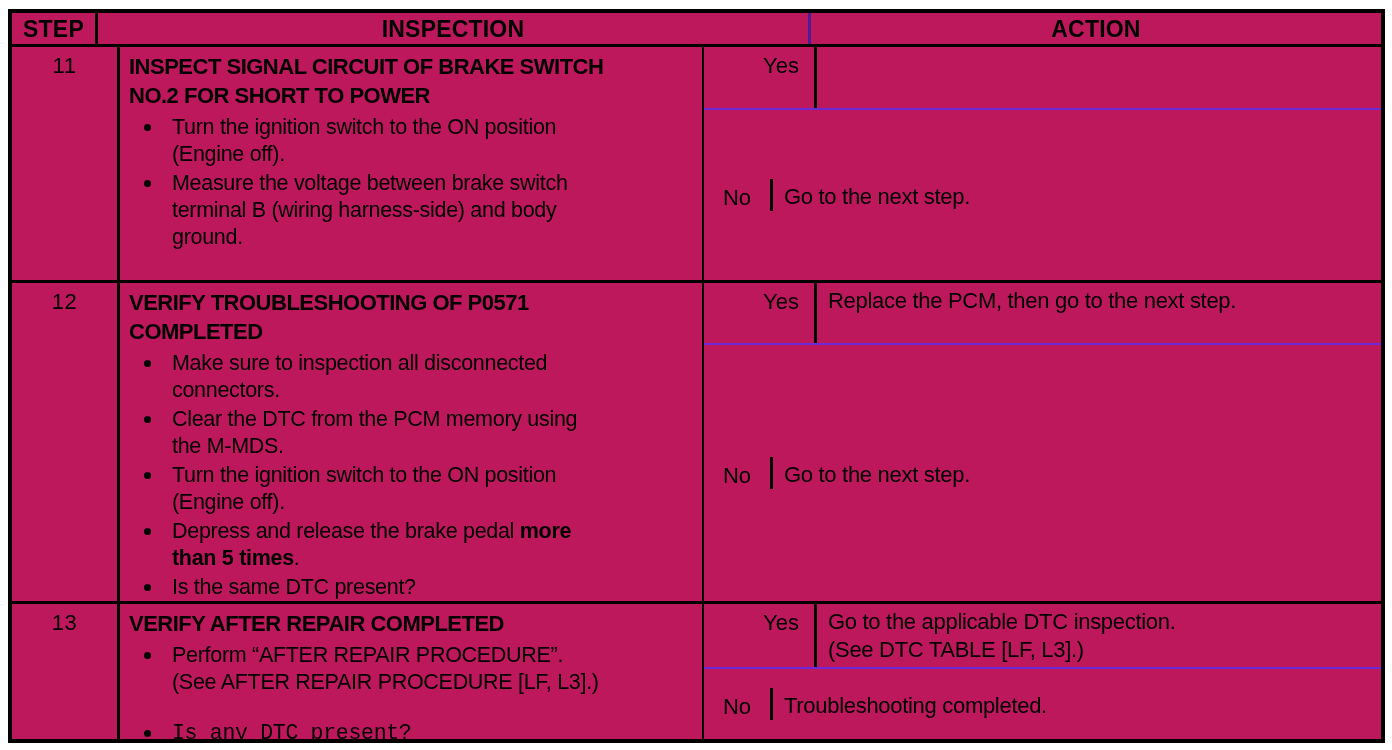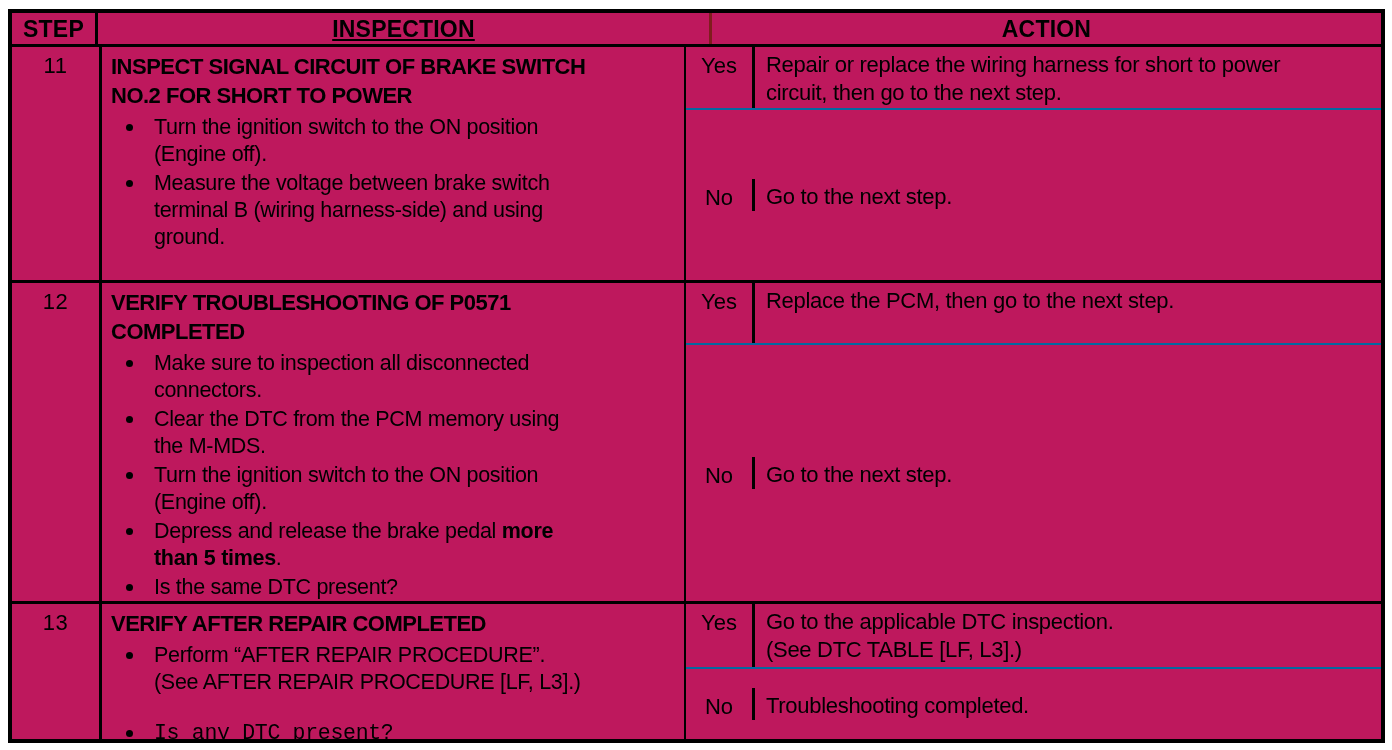--- a/index.html
+++ b/index.html
@@ -35,35 +35,35 @@
   }
   .h-cell {
     font-weight: bold;
     font-size: 23px;
     letter-spacing: 0.2px;
     text-align: center;
     padding-top: 3px;
     overflow: hidden;
   }
   .h-step   { width: 86px;  border-right: 3px solid #000; }
-  .h-insp   { width: 614px; border-right: 3px solid #7f1d1d; text-decoration: underline; }
+  .h-insp   { width: 713px; border-right: 3px solid #4c1d95; }
   .h-action { flex: 1; }
 
   
   .row {
     display: flex;
     border-bottom: 3px solid #000;
     overflow: hidden;
   }
   .row.r11 { min-height: 236px; }
   .row.r12 { min-height: 312px; }
   .row.r13 { flex: 1; border-bottom: none; }
 
   .c-step {
-    width: 90px;
+    width: 108px;
     border-right: 3px solid #000;
     text-align: center;
     font-size: 22px;
     padding-top: 6px;
     letter-spacing: 0.5px;
   }
 
   .c-insp {
     width: 584px;
     border-right: 2px solid #000;
@@ -101,21 +101,21 @@
     background: #000;
   }
   .bullets li.gap-above { margin-top: 24px; font-family: Liberation Mono, monospace; }
 
   .rhs {
     flex: 1;
     display: flex;
     flex-direction: column;
   }
   .subrow { display: flex; }
-  .subrow.yes { border-bottom: 2px solid #0369a1; }
+  .subrow.yes { border-bottom: 2px solid #6d28d9; padding-left: 44px; }
   .r11 .subrow.yes { height: 63px; }
   .r12 .subrow.yes { height: 62px; }
   .r13 .subrow.yes { height: 65px; }
   .subrow.no { flex: 1; align-items: center; }
 
   .c-yesno {
     width: 69px;
     border-right: 3px solid #000;
     text-align: center;
     font-size: 22px;
@@ -144,29 +144,27 @@
 
   <div class="row r11">
     <div class="c-step">11</div>
     <div class="c-insp">
       <div class="insp-title">INSPECT SIGNAL CIRCUIT OF BRAKE SWITCH
 NO.2 FOR SHORT TO POWER</div>
       <ul class="bullets">
         <li>Turn the ignition switch to the ON position
 (Engine off).</li>
         <li>Measure the voltage between brake switch
-terminal B (wiring harness-side) and using
+terminal B (wiring harness-side) and body
 ground.</li>
       </ul>
     </div>
     <div class="rhs">
       <div class="subrow yes">
         <div class="c-yesno">Yes</div>
-        <div class="c-action">Repair or replace the wiring harness for short to power
-circuit, then go to the next step.</div>
       </div>
       <div class="subrow no">
         <div class="c-yesno">No</div>
         <div class="c-action">Go to the next step.</div>
       </div>
     </div>
   </div>
 
   <div class="row r12">
     <div class="c-step">12</div>

